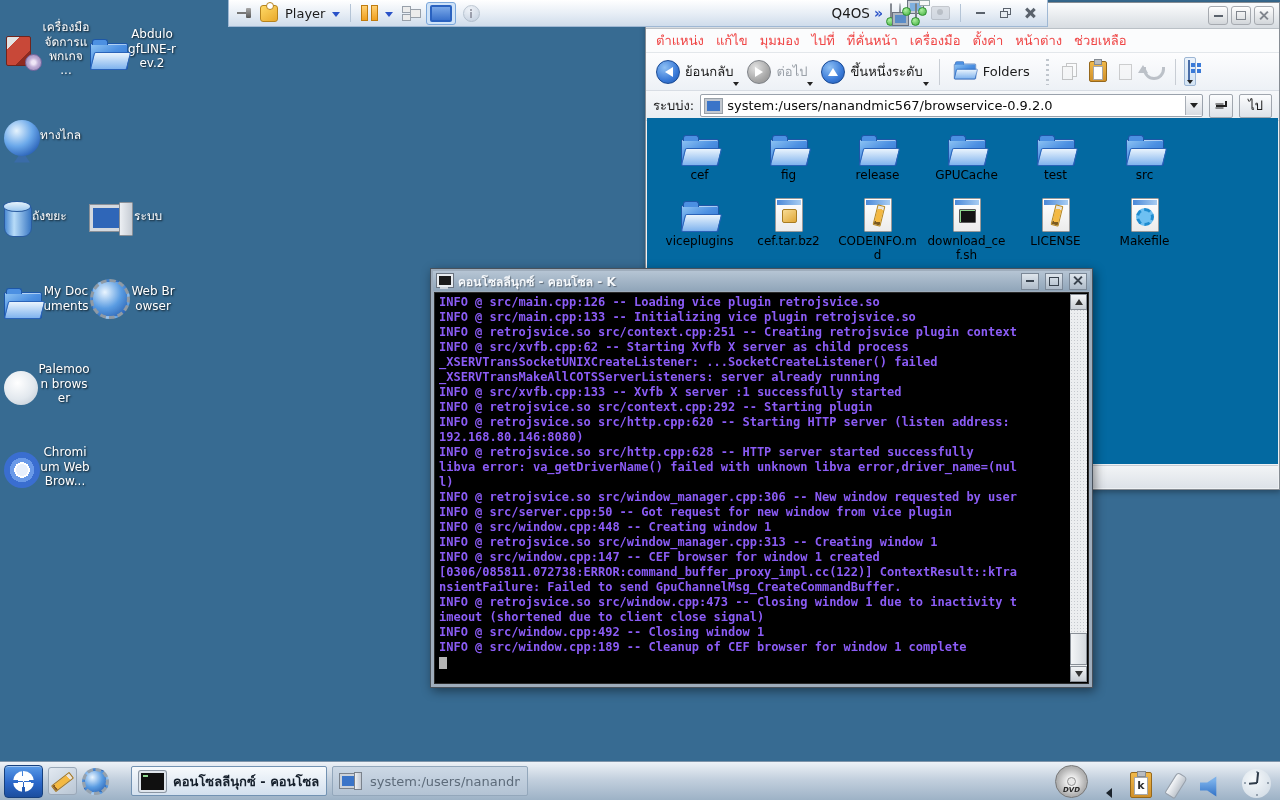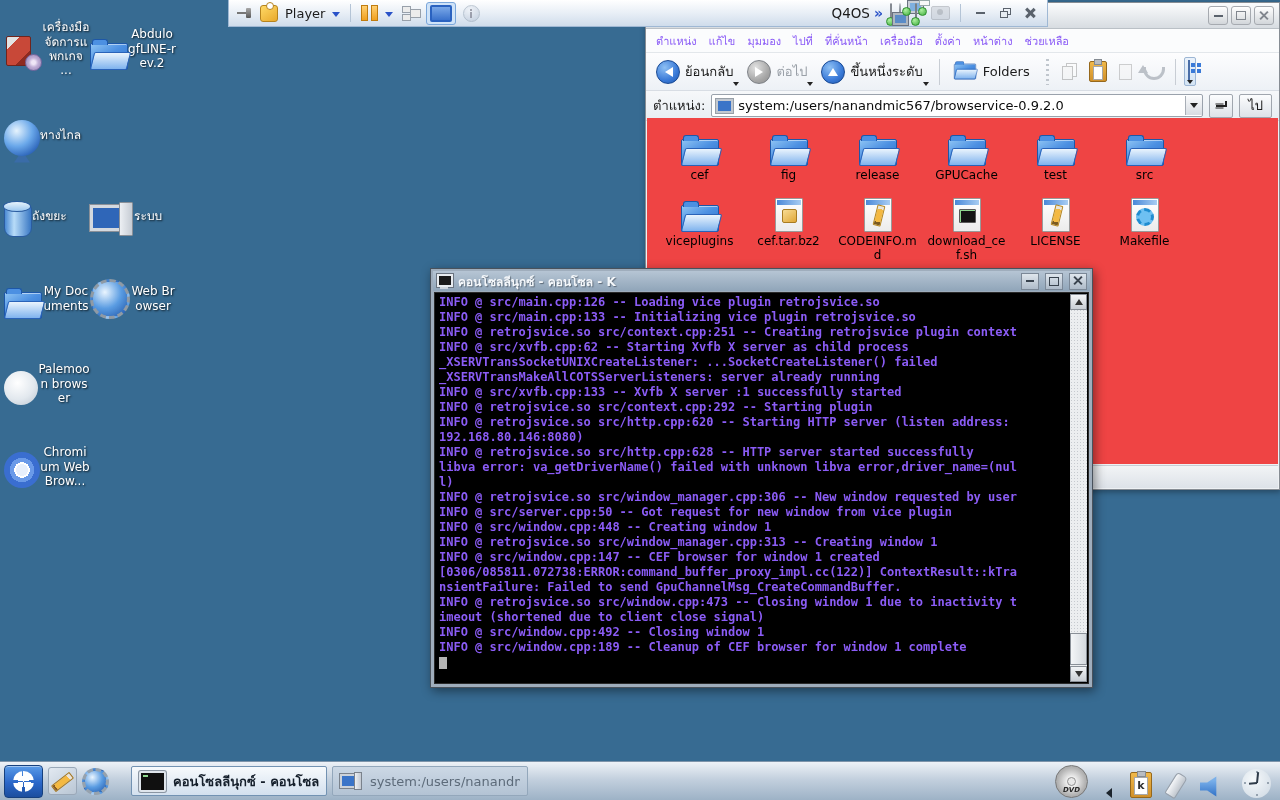--- a/index.html
+++ b/index.html
@@ -133,21 +133,21 @@
   #fm{position:absolute;left:645px;top:2px;width:633px;height:486px;background:#eef1f4;
     border:1px solid #878d94;box-shadow:1px 2px 6px rgba(0,0,0,.35);z-index:10}
   .fm-titlebar{height:25px;background:linear-gradient(#fbfcfd,#d7dce1);border-bottom:1px solid #bac0c6;
     display:flex;justify-content:flex-end;align-items:center;padding:0 5px;gap:3px}
   .wbtn{width:18px;height:17px;background:linear-gradient(#ffffff,#d2d6da);border:1px solid #a6aab0;
     border-radius:3px;display:flex;align-items:center;justify-content:center}
   .wbtn .g-min,.wbtn .g-restore::before,.wbtn .g-restore::after{border-color:#80868e}
   .wbtn .g-close::before,.wbtn .g-close::after{background:#80868e;height:11px;width:2px}
   .g-max{width:8px;height:7px;border:1.5px solid #80868e}
   .fm-menubar{height:23px;background:#fbfcfd;display:flex;align-items:center;padding:0 8px;border-bottom:1px solid #e3e7eb}
-  .fm-menu-item{padding:2px 10px 2px 2px;font-size:11px;color:#8b5cf6;cursor:default}
+  .fm-menu-item{padding:2px 10px 2px 2px;font-size:13px;color:#ef4444;cursor:default}
   .fm-toolbar{height:37px;background:linear-gradient(#fdfdfe,#edf1f6);display:flex;align-items:center;
     padding:0 6px;border-bottom:1px solid #d8dde4;gap:2px}
   .navbtn{position:relative;display:flex;align-items:center;gap:5px;padding:3px 8px 3px 4px}
   .navbtn .nlbl{font-size:13px;color:#1c1c1c}
   .navbtn.disabled .nlbl{color:#9aa0a8}
   .circle{width:22px;height:22px;border-radius:50%;display:flex;align-items:center;justify-content:center;flex:none}
   .circle.blue{background:radial-gradient(circle at 35% 30%,#8ec0f4,#3a7ad8 60%,#1e56aa);border:1px solid #1a4a94}
   .circle.gray{background:radial-gradient(circle at 35% 30%,#e2e2e2,#a8a8a8 60%,#8a8a8a);border:1px solid #7e8288}
   .arr-l{width:0;height:0;border:5px solid transparent;border-right:8px solid #fff;margin-left:-4px}
   .arr-r{width:0;height:0;border:5px solid transparent;border-left:8px solid #fff;margin-right:-4px}
@@ -191,21 +191,21 @@
     display:flex;align-items:center;justify-content:center;flex:none}
   .caret-dark{width:0;height:0;border-left:4px solid transparent;border-right:4px solid transparent;border-top:5px solid #222}
   .sqbtn{width:22px;height:22px;background:linear-gradient(#fcfdfe,#dde2e8);border:1px solid #a0a6ae;
     border-radius:2px;display:flex;align-items:center;justify-content:center;flex:none}
   .g-enter{position:relative;width:11px;height:9px}
   .g-enter::before{content:"";position:absolute;right:0;top:0;width:2px;height:6px;background:#222}
   .g-enter::after{content:"";position:absolute;left:0;top:4px;width:9px;height:2px;background:#222;
     box-shadow:-1px -2px 0 -0.5px #222,-1px 2px 0 -0.5px #222}
   .gobtn{height:22px;padding:0 8px;background:linear-gradient(#fcfdfe,#dde2e8);border:1px solid #a0a6ae;
     border-radius:2px;display:flex;align-items:center;font-size:13px;color:#1c1c1c;flex:none}
-  .fm-view{position:absolute;left:1px;right:1px;top:115px;bottom:25px;background:#ef4444;overflow:hidden}
+  .fm-view{position:absolute;left:1px;right:1px;top:115px;bottom:25px;background:#0369a1;overflow:hidden}
   .files-grid{display:grid;grid-template-columns:repeat(6,89px);grid-template-rows:66px 88px 60px;padding:6px 0 0 8px}
   .file-item{display:flex;flex-direction:column;align-items:center}
   .fico-box{height:42px;display:flex;align-items:flex-end;justify-content:center;padding-bottom:3px}
   .file-item .fname{font-size:12px;color:#000;text-align:center;line-height:1.15;max-width:84px;word-break:break-all}
   .fm-status{position:absolute;left:1px;right:1px;bottom:1px;height:22px;
     background:linear-gradient(#f2f4f6,#dde2e8);border-top:1px solid #c8cdd4}
 
   
   #console{position:absolute;left:430px;top:268px;width:663px;height:420px;box-sizing:border-box;
     background:#9fadbc;border:1px solid #49525c;padding:2px;z-index:20;box-shadow:2px 3px 10px rgba(0,0,0,.45)}
@@ -430,21 +430,21 @@
       <span class="icobox">
           <span class="ei-undo"></span>
         </span>
       <span class="vsep"></span>
       <span class="viewbtn">
         <span class="ei-grid"></span>
         <span class="navcaret"></span>
       </span>
     </div>
     <div class="fm-addrbar">
-      <span class="addr-label">ตำแหน่ง:</span>
+      <span class="addr-label">ระบบ่ง:</span>
       <span class="addr-field">
         <span class="addr-ico"></span>
         <span class="addr-text">system:/users/nanandmic567/browservice-0.9.2.0</span>
         <span class="addr-drop">
             <span class="caret-dark"></span>
           </span>
       </span>
       <span class="sqbtn">
           <span class="g-enter"></span>
         </span>

